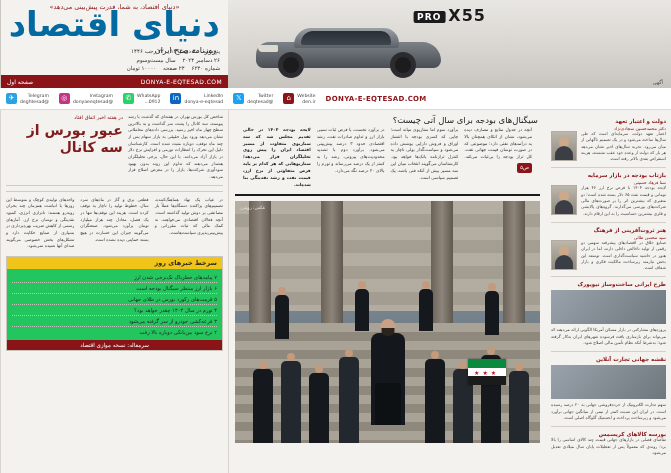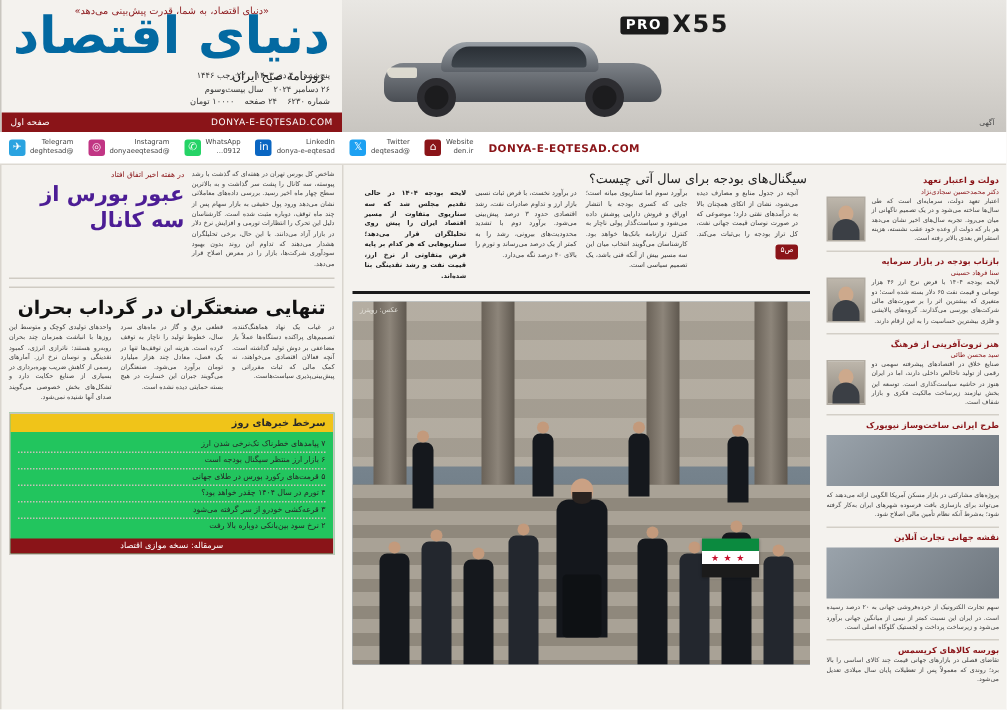--- a/index.html
+++ b/index.html
@@ -187,21 +187,21 @@
   .photo .credit {
     position: absolute; top: 4px; left: 5px; font-size: 4.5px; color: #f0efe9; opacity:.85;
   }
 
   
   .r-top { display: flex; flex-direction: row-reverse; gap: 5px; padding-bottom: 4px;
     border-bottom: 1px solid #cfcbc3; }
   .r-top .left-col { width: 96px; }
   .r-top .right-col { width: 118px; }
   .r-kicker { font-size: 5px; color: #8a1418; text-align: right; }
-  .r-head { font-size: 14px; font-weight: bold; color: #4c1d95; line-height: 1.2;
+  .r-head { font-size: 14px; font-weight: bold; color: #7f1d1d; line-height: 1.2;
     text-align: right; margin: 2px 0 20px; }
   .r-body { font-size: 4.3px; line-height: 1.55; color: #3d3d3d; text-align: justify; }
   .r-divider { height: 1px; background: #cfcbc3; margin: 5px 0; }
   .r-head2 { font-size: 12.5px; font-weight: bold; color: #111; line-height: 1.25;
     text-align: center; margin: 4px 0 4px; }
   .r-cols { display: flex; flex-direction: row-reverse; gap: 6px; }
   .r-cols .c { flex: 1; font-size: 4.3px; line-height: 1.55; color: #3d3d3d; text-align: justify; }
 
   .notebox {
     margin-top: 6px; border: 1px solid #c9c5bd; background: #22c55e;
@@ -342,21 +342,20 @@
           <div class="r-head">عبور بورس از سه کانال</div>
         </div>
         <div class="left-col">
           <div class="r-body">شاخص کل بورس تهران در هفته‌ای که گذشت با رشد پیوسته، سه کانال را پشت سر گذاشت و به بالاترین سطح چهار ماه اخیر رسید. بررسی داده‌های معاملاتی نشان می‌دهد ورود پول حقیقی به بازار سهام پس از چند ماه توقف، دوباره مثبت شده است. کارشناسان دلیل این تحرک را انتظارات تورمی و افزایش نرخ دلار در بازار آزاد می‌دانند. با این حال، برخی تحلیلگران هشدار می‌دهند که تداوم این روند بدون بهبود سودآوری شرکت‌ها، بازار را در معرض اصلاح قرار می‌دهد.</div>
         </div>
       </div>
 
       <div class="r-divider"></div>
 
       <div>
-        <div class="r-head2">تنهایی صنعتگران در گرداب بحران</div>
         <div class="r-cols">
           <div class="c">واحدهای تولیدی کوچک و متوسط این روزها با انباشت همزمان چند بحران روبه‌رو هستند: ناترازی انرژی، کمبود نقدینگی و نوسان نرخ ارز. آمارهای رسمی از کاهش ضریب بهره‌برداری در بسیاری از صنایع حکایت دارد و تشکل‌های بخش خصوصی می‌گویند صدای آنها شنیده نمی‌شود.</div>
           <div class="c">قطعی برق و گاز در ماه‌های سرد سال، خطوط تولید را ناچار به توقف کرده است. هزینه این توقف‌ها تنها در یک فصل، معادل چند هزار میلیارد تومان برآورد می‌شود. صنعتگران می‌گویند جبران این خسارت در هیچ بسته حمایتی دیده نشده است.</div>
           <div class="c">در غیاب یک نهاد هماهنگ‌کننده، تصمیم‌های پراکنده دستگاه‌ها عملاً بار مضاعفی بر دوش تولید گذاشته است. آنچه فعالان اقتصادی می‌خواهند، نه کمک مالی که ثبات مقرراتی و پیش‌بینی‌پذیری سیاست‌هاست.</div>
         </div>
       </div>
 
       <div class="notebox">
         <div class="nb-title">سرخط خبرهای روز</div>
         <ul>

